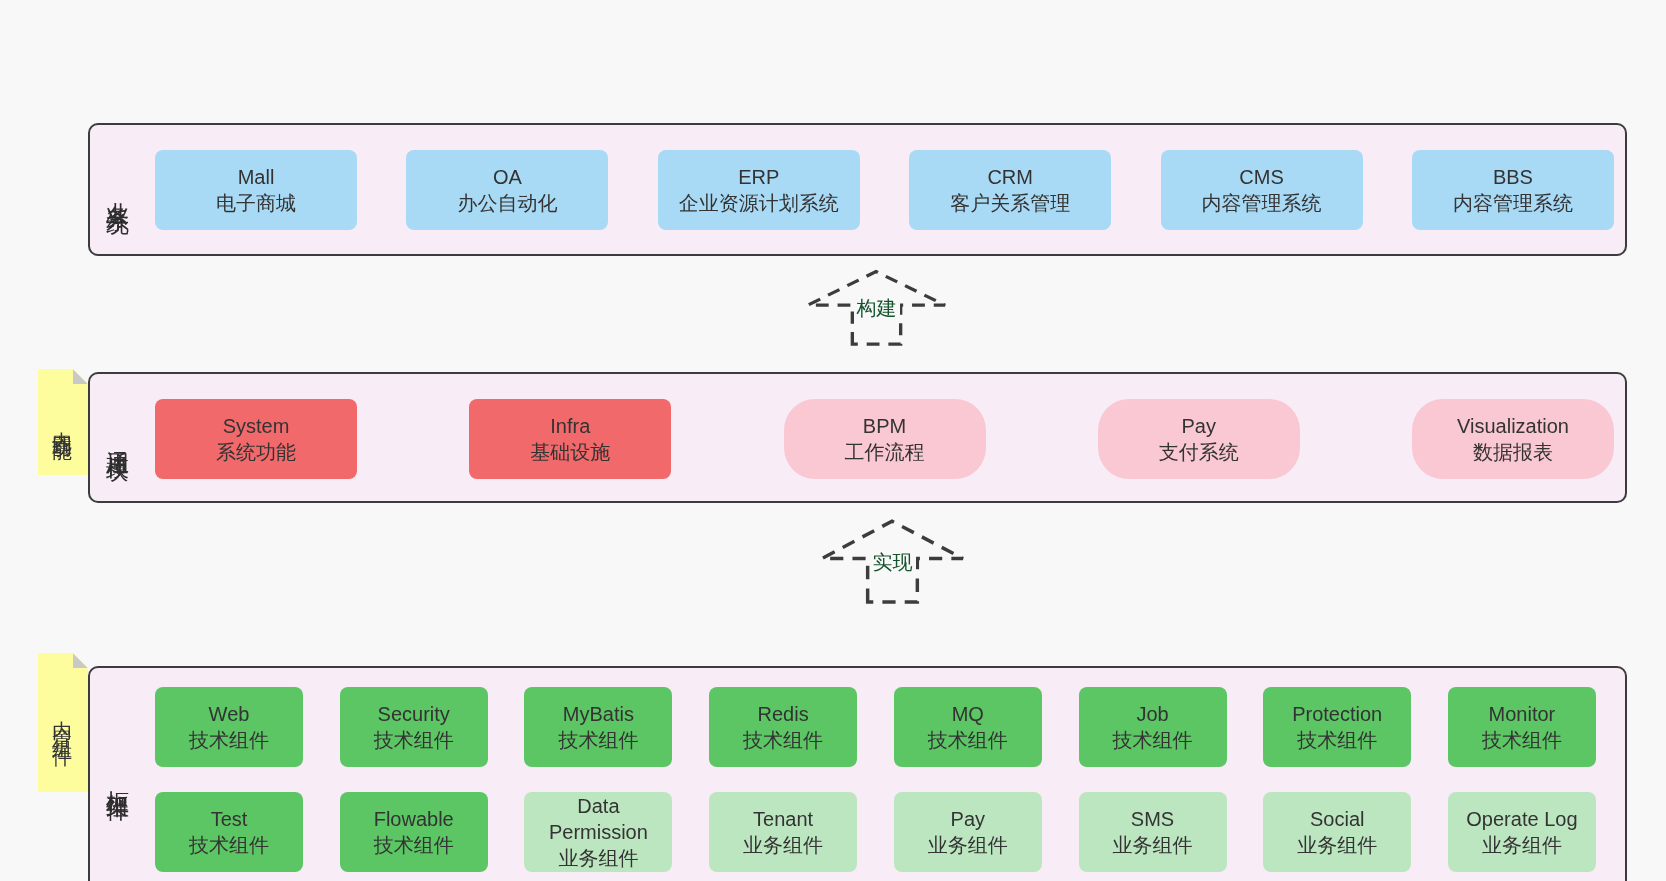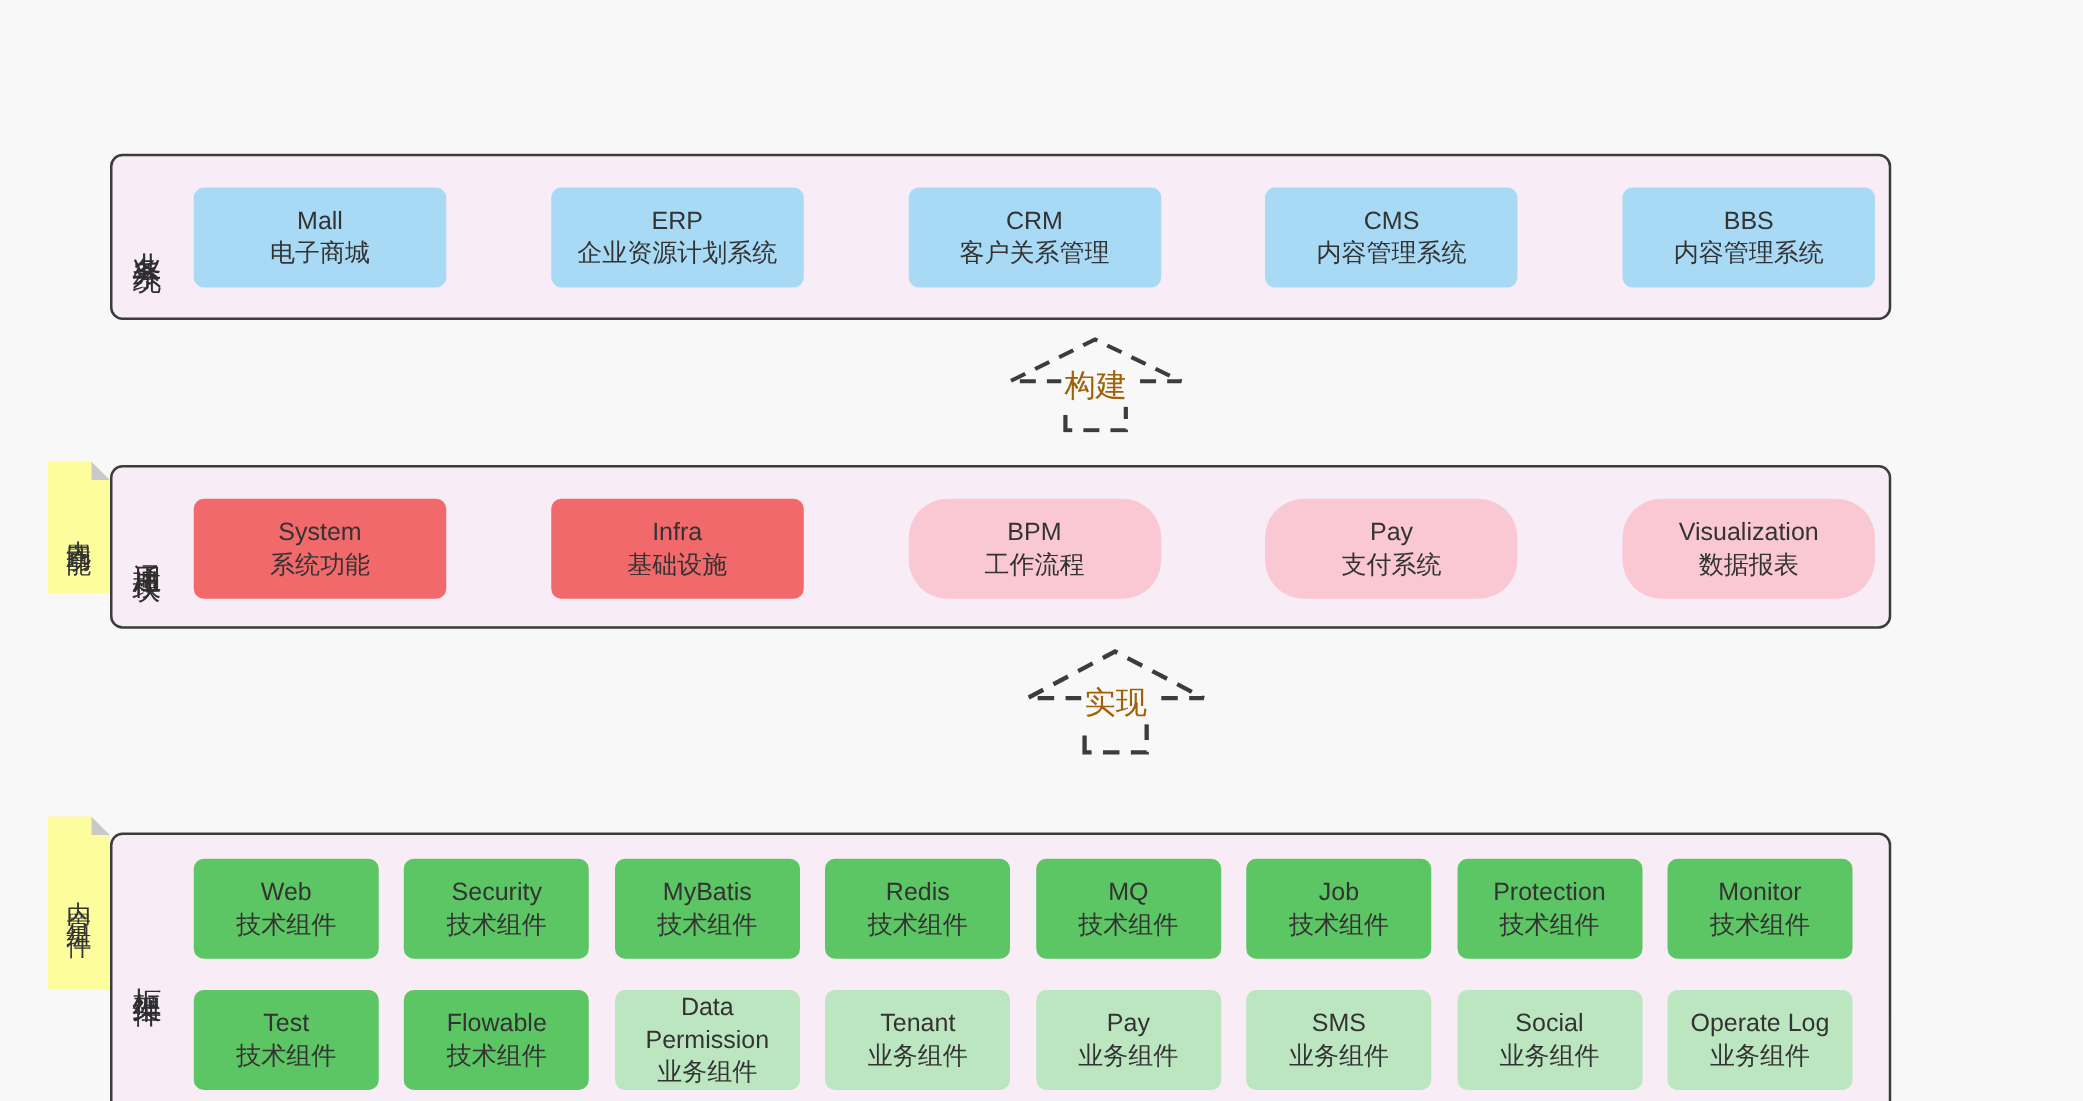--- a/index.html
+++ b/index.html
@@ -3,21 +3,21 @@
 <meta charset="utf-8">
 <style>
   html,body{margin:0;padding:0;background:#f8f8f8;}
   .canvas{
     position:relative;width:1666px;height:881px;overflow:hidden;
     background:var(--page-bg,#f8f8f8);
     font-family:"Liberation Sans","DejaVu Sans",sans-serif;color:#333;
   }
   
   .band{
-    position:absolute;left:88px;width:1425px;box-sizing:border-box;
+    position:absolute;left:88px;width:1539px;box-sizing:border-box;
     background:var(--band-bg,#f8edf6);
     border:2px solid var(--band-border,#3c3c3c);
     border-radius:10px;z-index:2;
   }
   .band1{top:123px;height:133px;}
   .band2{top:372px;height:131px;padding-left:16px;}
   .band3{top:618px;height:224px;margin-top:48px;}
   .band-label{
     position:absolute;left:13px;top:50%;transform:translateY(-50%);
     writing-mode:vertical-rl;text-orientation:upright;
@@ -62,34 +62,38 @@
   .sticky1 span{letter-spacing:3px;}
   .sticky2 span{letter-spacing:9px;}
   
   .arrow{position:absolute;z-index:3;}
   .arrow svg{display:block;width:100%;height:100%;}
   .arrow1{left:805px;top:266px;width:143px;height:80px;}
   .arrow2{left:819px;top:515px;width:147px;height:89px;}
   .arrow-label{
     position:absolute;left:50%;top:53%;transform:translate(-50%,-50%);
     background:var(--page-bg,#f8f8f8);padding:1px 3px;
-    font-size:25px;color:#a16207;white-space:nowrap;
+    font-size:20px;color:#14532d;white-space:nowrap;
   }
 </style>
 </head>
 <body>
 
 <div class="canvas">
 
   <section class="band band1">
     <div class="band-label">业务系统</div>
     <div class="row row6">
       <div class="box blue">
         <span>Mall</span>
         <span>电子商城</span>
+      </div>
+      <div class="box blue">
+        <span>OA</span>
+        <span>办公自动化</span>
       </div>
       <div class="box blue">
         <span>ERP</span>
         <span>企业资源计划系统</span>
       </div>
       <div class="box blue">
         <span>CRM</span>
         <span>客户关系管理</span>
       </div>
       <div class="box blue">

